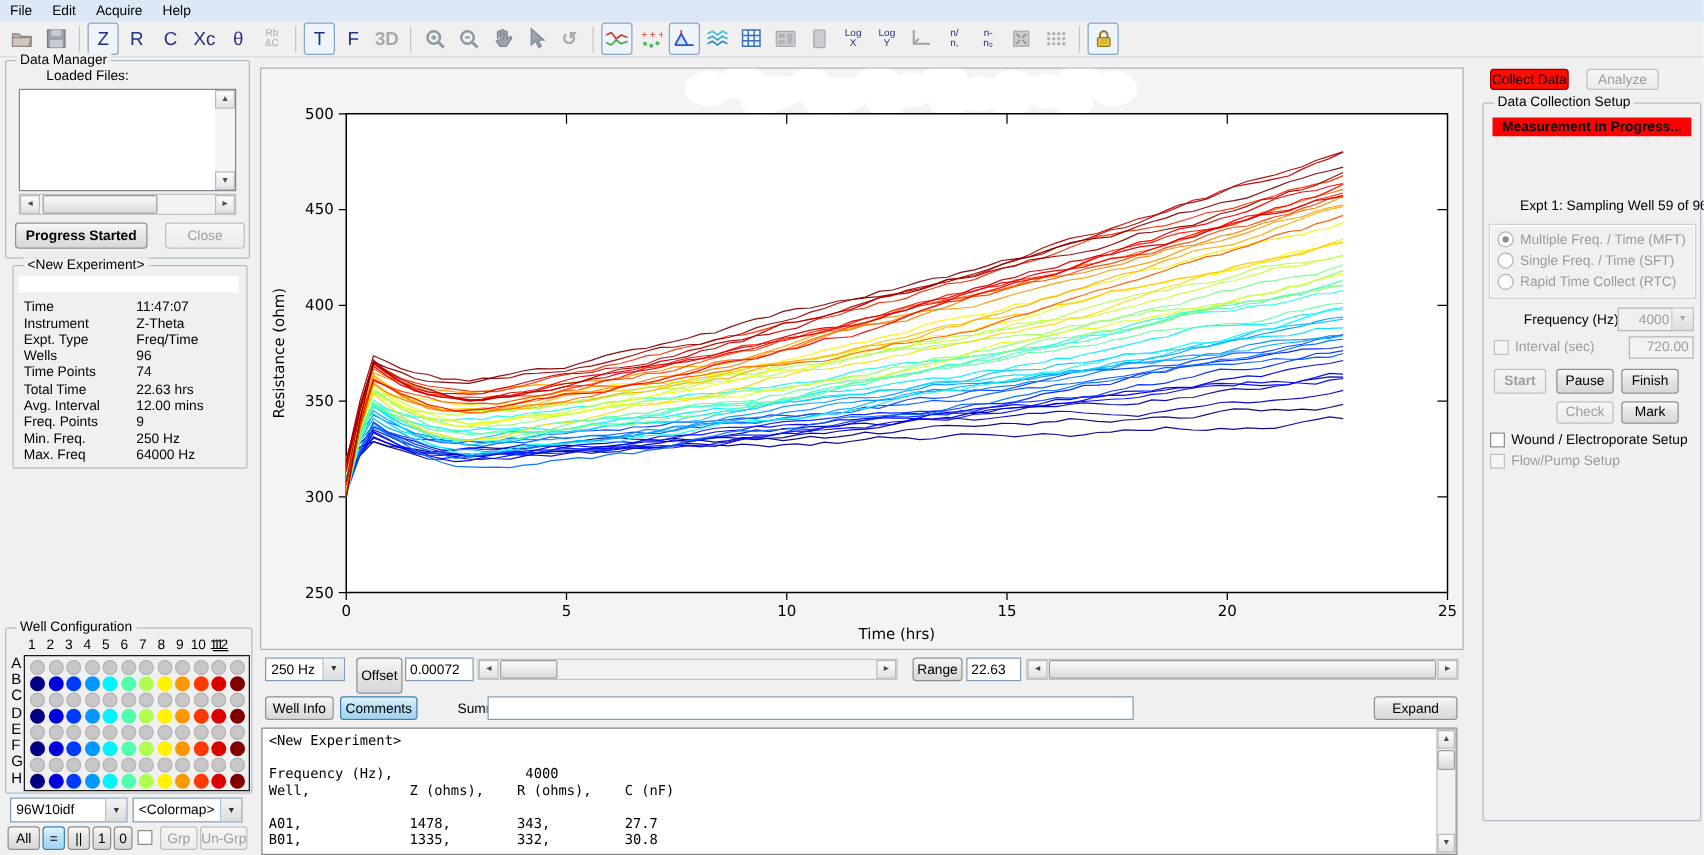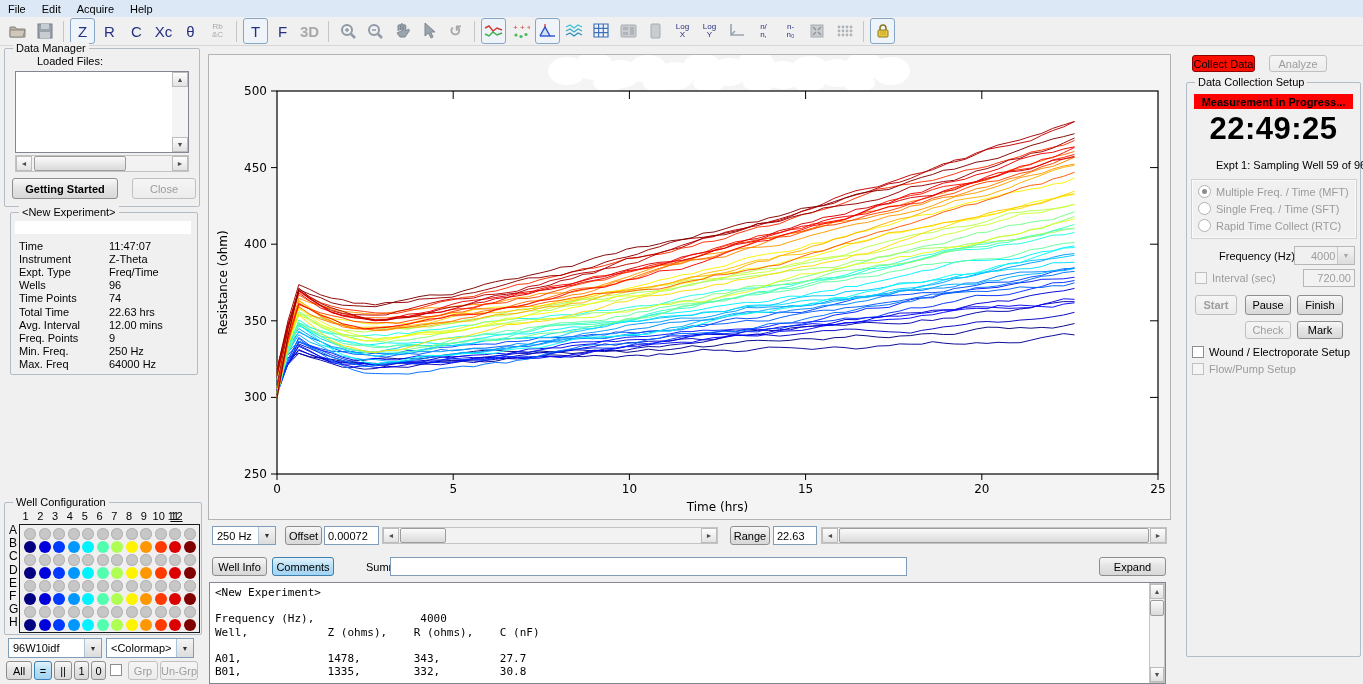--- a/index.html
+++ b/index.html
@@ -285,21 +285,21 @@
         <div class="sb-btn">▼</div>
       </div>
     </div>
     <div class="hscroll" style="left:10px;top:106px;width:174px;">
       <div class="sb-btn">◄</div>
       <div class="sb-track">
           <div class="sb-thumb" style="left:2px;width:92px;"></div>
         </div>
       <div class="sb-btn">►</div>
     </div>
-    <button class="btn bold" style="left:7px;top:129px;width:106px;height:21px;">Getting Started</button>
+    <button class="btn bold" style="left:7px;top:129px;width:106px;height:21px;">Progress Started</button>
     <button class="btn disabled" style="left:127px;top:129px;width:64px;height:21px;">Close</button>
   </div>
 
   <div class="group" style="left:10px;top:212px;width:186px;height:161px;">
     <span class="legend">&lt;New Experiment&gt;</span>
     <div style="position:absolute;left:4px;top:8px;width:176px;height:13px;background:#fff;"></div>
     <div id="exp-rows" style="position:absolute;left:8px;top:26px;width:172px;">
         <div class="exp-row">
           <span class="k">Time</span>
           <span class="v">11:47:07</span>
@@ -593,21 +593,21 @@
         <polyline points="68.0,330.2 78.9,274.5 89.8,233.1 100.8,242.3 111.7,248.4 122.6,252.9 133.5,256.3 144.5,260.1 155.4,263.2 166.3,264.7 177.2,265.1 188.2,263.1 199.1,262.5 210.0,260.6 220.9,257.4 231.9,254.2 242.8,252.0 253.7,250.9 264.6,247.3 275.6,243.6 286.5,240.4 297.4,239.3 308.3,237.9 319.3,234.1 330.2,232.4 341.1,230.1 352.0,225.6 363.0,223.8 373.9,219.4 384.8,218.3 395.7,213.4 406.7,208.4 417.6,203.5 428.5,202.4 439.4,200.5 450.4,197.8 461.3,194.8 472.2,192.5 483.1,188.1 494.1,183.1 505.0,180.9 515.9,178.1 526.8,176.0 537.7,172.5 548.7,170.6 559.6,167.1 570.5,164.0 581.4,160.7 592.4,156.7 603.3,152.7 614.2,150.7 625.1,148.2 636.1,143.0 647.0,139.9 657.9,137.1 668.8,133.0 679.8,128.8 690.7,127.2 701.6,123.4 712.5,118.6 723.5,113.5 734.4,108.8 745.3,106.9 756.2,104.3 767.2,99.4 778.1,94.0 789.0,90.0 799.9,87.5 810.9,85.0 821.8,81.4 832.7,78.4 843.6,73.4 854.6,69.9 865.5,66.5" fill="none" stroke="rgb(171,0,0)" stroke-width="1" opacity="0.95"></polyline>
         <polyline points="68.0,315.1 78.9,266.1 89.8,229.6 100.8,234.4 111.7,239.9 122.6,243.2 133.5,244.6 144.5,248.2 155.4,248.2 166.3,249.9 177.2,247.5 188.2,247.6 199.1,247.2 210.0,244.1 220.9,243.6 231.9,242.8 242.8,242.2 253.7,239.2 264.6,237.7 275.6,235.1 286.5,232.3 297.4,229.2 308.3,225.8 319.3,222.9 330.2,222.8 341.1,220.8 352.0,220.4 363.0,216.7 373.9,215.0 384.8,211.8 395.7,207.3 406.7,204.2 417.6,202.0 428.5,199.2 439.4,194.7 450.4,191.8 461.3,187.6 472.2,184.8 483.1,183.3 494.1,182.3 505.0,180.5 515.9,179.7 526.8,176.9 537.7,173.3 548.7,168.7 559.6,167.8 570.5,166.4 581.4,162.5 592.4,159.6 603.3,157.7 614.2,153.0 625.1,151.5 636.1,150.0 647.0,148.8 657.9,146.6 668.8,144.7 679.8,141.0 690.7,136.7 701.6,131.7 712.5,130.8 723.5,128.6 734.4,126.5 745.3,125.3 756.2,120.9 767.2,116.0 778.1,113.6 789.0,109.9 799.9,105.0 810.9,103.4 821.8,98.3 832.7,96.8 843.6,93.2 854.6,88.0 865.5,83.0" fill="none" stroke="rgb(149,0,0)" stroke-width="1" opacity="0.95"></polyline>
         <polyline points="68.0,343.4 78.9,281.2 89.8,234.5 100.8,239.3 111.7,242.7 122.6,247.8 133.5,250.2 144.5,250.7 155.4,251.3 166.3,251.7 177.2,249.3 188.2,246.3 199.1,244.2 210.0,241.6 220.9,239.9 231.9,240.1 242.8,239.7 253.7,236.0 264.6,233.1 275.6,229.3 286.5,226.7 297.4,224.5 308.3,223.6 319.3,220.5 330.2,218.2 341.1,215.6 352.0,212.1 363.0,211.4 373.9,207.1 384.8,203.2 395.7,200.1 406.7,198.6 417.6,194.1 428.5,191.9 439.4,191.4 450.4,188.8 461.3,185.8 472.2,184.6 483.1,182.7 494.1,178.1 505.0,177.0 515.9,173.8 526.8,170.3 537.7,167.6 548.7,166.8 559.6,162.9 570.5,160.9 581.4,157.5 592.4,153.4 603.3,152.1 614.2,150.4 625.1,146.7 636.1,142.9 647.0,139.3 657.9,137.0 668.8,135.5 679.8,134.5 690.7,130.3 701.6,126.0 712.5,122.4 723.5,119.5 734.4,115.3 745.3,114.2 756.2,110.8 767.2,107.2 778.1,105.5 789.0,103.3 799.9,99.0 810.9,94.9 821.8,90.6 832.7,87.6 843.6,84.0 854.6,81.6 865.5,78.7" fill="none" stroke="rgb(128,0,0)" stroke-width="1" opacity="0.95"></polyline>
       </svg>
   </div>
 
   <div class="combo" style="left:212px;top:526px;width:64px;height:19px;">
     <span class="ctxt">250 Hz</span>
       <span class="carrow">▼</span>
   </div>
-  <button class="btn" style="left:285px;top:526px;width:37px;height:19px;">Offset</button>
+  <button class="btn" style="left:285px;top:526px;width:37px;height:29px;">Offset</button>
   <input class="field" style="left: 324px; top: 526px; width: 55px; height: 19px;" value="0.00072">
   <div class="hscroll" style="left:382px;top:527px;width:336px;">
     <div class="sb-btn">◄</div>
     <div class="sb-track">
         <div class="sb-thumb" style="left:1px;width:46px;"></div>
       </div>
     <div class="sb-btn">►</div>
   </div>
   <button class="btn" style="left:730px;top:526px;width:40px;height:19px;">Range</button>
   <input class="field" style="left: 773px; top: 526px; width: 44px; height: 19px;" value="22.63">
@@ -642,21 +642,20 @@
     </div>
   </div>
 
   <button class="btn" id="collect-btn" style="left:1192px;top:55px;width:63px;height:17px;">Collect Data</button>
   <button class="btn disabled" style="left:1269px;top:55px;width:58px;height:17px;">Analyze</button>
 
   <div class="group" id="dcs-group">
     <span class="legend">Data Collection Setup</span>
 
     <div class="banner" style="left:7px;top:11px;width:159px;height:15px;">Measurement in Progress...</div>
-    <div id="timer">22:49:25</div>
     <span class="lbl" style="left:5px;top:76px;">Expt 1: Sampling Well 59 of 96</span>
 
     <div id="mode-box">
       <label class="radio" style="left:6px;top:5px;">
         <span class="rb sel"></span>
           <span>Multiple Freq. / Time (MFT)</span>
       </label>
       <label class="radio" style="left:6px;top:22px;">
         <span class="rb"></span>
           <span>Single Freq. / Time (SFT)</span>

